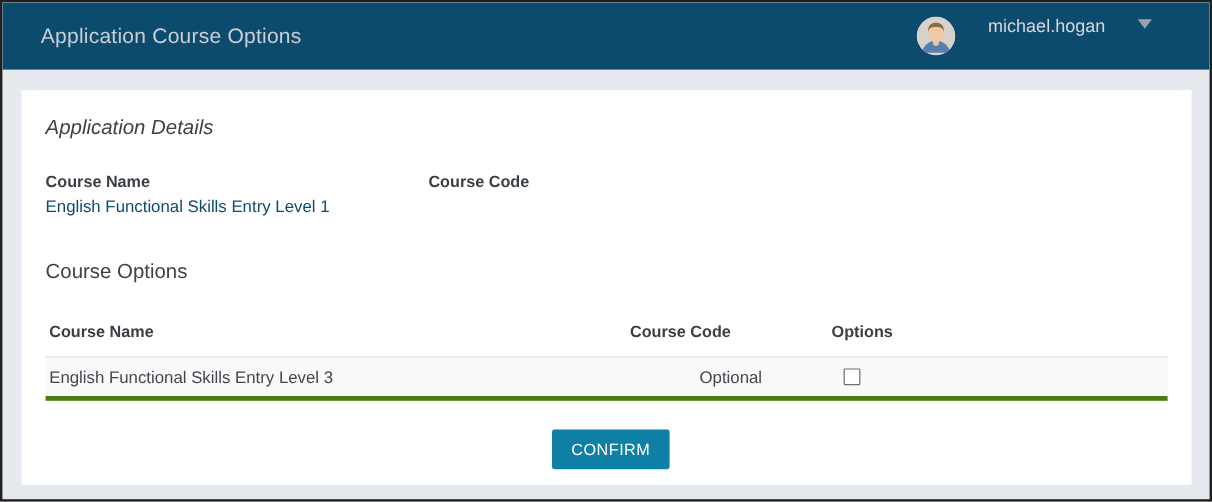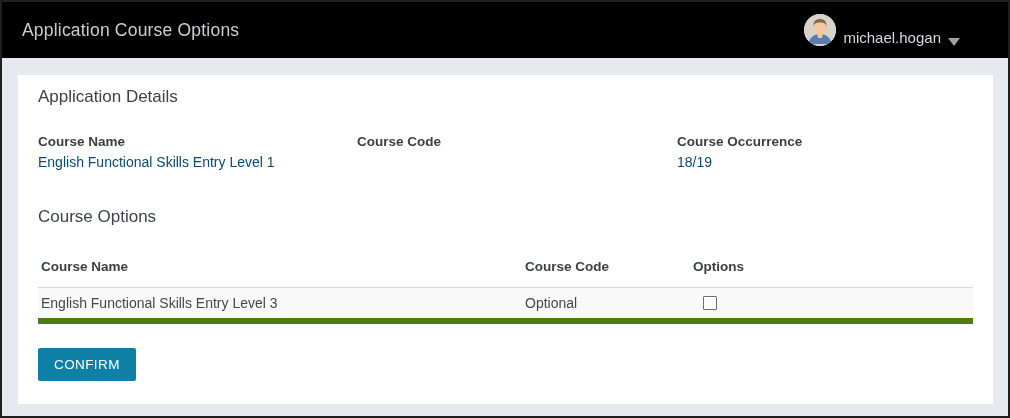--- a/index.html
+++ b/index.html
@@ -6,36 +6,36 @@
   html, body { width: 1010px; height: 418px; }
   body {
     font-family: "Liberation Sans", "DejaVu Sans", sans-serif;
     background: #e6eaee;
     border: 2px solid #1f1f1f;
     overflow: hidden;
   }
   
   .app-header {
     height: 56px;
-    background: #000000;
+    background: #0c4a6e;
     display: flex;
     align-items: center;
-    padding: 0 48px 0 20px;
+    padding: 0 48px 0 32px;
   }
   .app-title {
     font-size: 17.5px;
     font-weight: 400;
     color: #c9ced3;
     letter-spacing: 0.2px;
   }
   .user-menu {
     margin-left: auto;
     display: flex;
-    align-items: flex-end;
-    gap: 7px;
+    align-items: flex-start;
+    gap: 27px;
     cursor: pointer;
   }
   .avatar {
     width: 32px;
     height: 32px;
     border-radius: 50%;
     overflow: hidden;
     background: #dfe3e6;
     flex: 0 0 auto;
   }
@@ -56,21 +56,21 @@
     margin: 17px 15px 0 16px;
     height: 329px;
     background: #ffffff;
     padding: 0 20px;
   }
   .section-heading {
     font-size: 17px;
     font-weight: 400;
     color: #3c4247;
   }
-  .heading-details { padding-top: 12px; }
+  .heading-details { padding-top: 22px; font-style: italic; }
   .heading-options { margin-top: 37px; }
   
   .details-grid {
     margin-top: 27px;
     display: grid;
     grid-template-columns: 319px 320px 1fr;
   }
   .field-label {
     font-size: 13.5px;
     font-weight: bold;
@@ -93,43 +93,43 @@
     border-bottom: 1px solid #d8d8d8;
   }
   .t-head .th {
     font-size: 13.5px;
     font-weight: bold;
     color: #3a4045;
   }
   .t-body-row {
     background: #f9f9f9;
     height: 36px;
-    border-bottom: 6px solid #4d7c0f;
+    border-bottom: 4px solid #4d7c0f;
     padding-left: 3px;
   }
   .t-body-row .td {
     font-size: 14px;
     color: #42484e;
   }
-  .td-status { }
+  .td-status { text-align: center; }
   .td-check { display: flex; justify-content: flex-start; padding-left: 10px; }
   .row-checkbox {
     appearance: none;
     -webkit-appearance: none;
     width: 14px; height: 14px;
     border: 1px solid #6d6d6d;
     background: #ffffff;
     border-radius: 1px;
     cursor: pointer;
   }
   
   .actions {
     margin-top: 24px;
     display: flex;
-    justify-content: flex-start;
+    justify-content: center;
     margin-right: -7px;
   }
   .confirm-button {
     background: #0e80a6;
     color: #ffffff;
     border: none;
     font-family: "Liberation Sans", "DejaVu Sans", sans-serif;
     font-size: 13.5px;
     letter-spacing: 0.4px;
     padding: 9px 16px;
@@ -163,24 +163,20 @@
   <h2 class="section-heading heading-details">Application Details</h2>
 
   <div class="details-grid">
     <div>
       <div class="field-label">Course Name</div>
       <div class="field-value">English Functional Skills Entry Level 1</div>
     </div>
     <div>
       <div class="field-label">Course Code</div>
     </div>
-    <div>
-      <div class="field-label">Course Occurrence</div>
-      <div class="field-value">18/19</div>
-    </div>
   </div>
 
   <h2 class="section-heading heading-options">Course Options</h2>
 
   <div class="options-table">
     <div class="t-row t-head">
       <div class="th">Course Name</div>
       <div class="th">Course Code</div>
       <div class="th">Options</div>
       <div class="th"></div>

